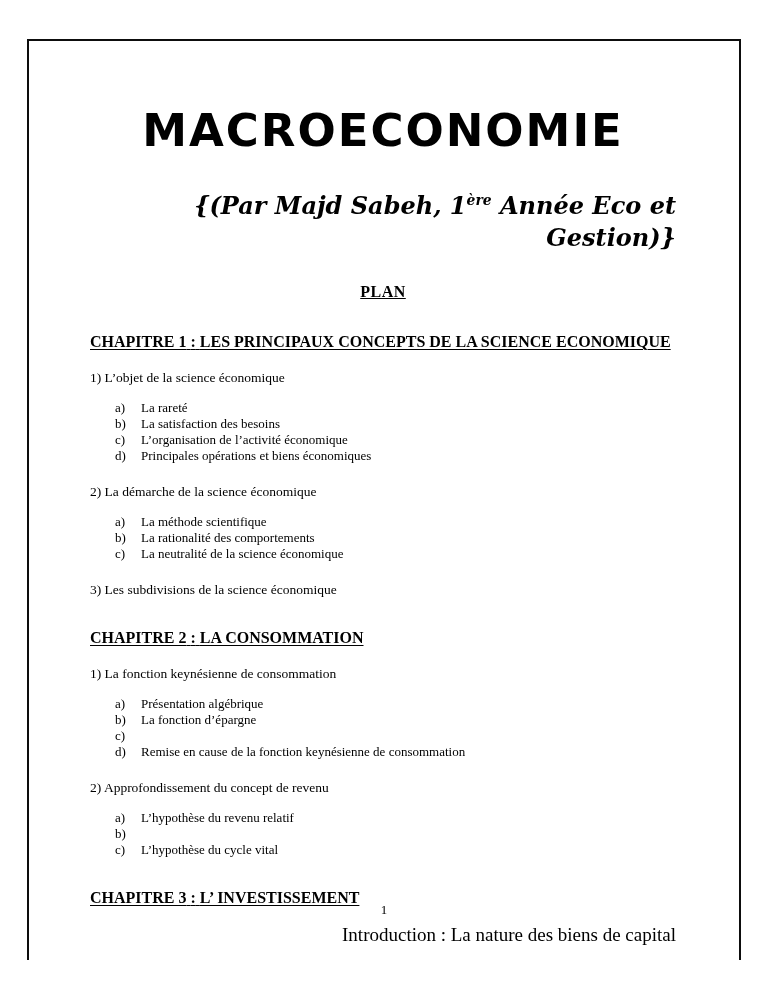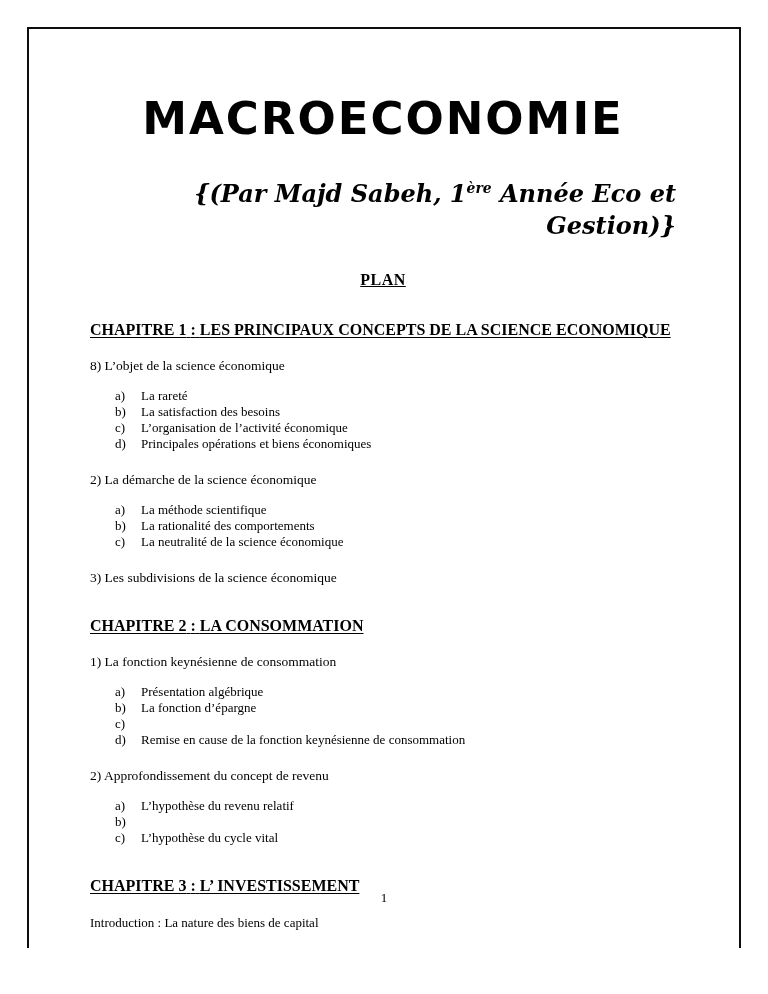--- a/index.html
+++ b/index.html
@@ -3,21 +3,21 @@
 <meta charset="utf-8">
 <style>
   * { margin: 0; padding: 0; box-sizing: border-box; }
   html, body { background: #ffffff; }
   body { font-family: "Liberation Serif", serif; color: #000; }
 
   .page {
     position: relative;
     width: 768px;
     height: 948px;
-    margin: 0 auto;
+    margin: 12px auto;
     background: #ffffff;
     overflow: hidden;
   }
 
   .page-frame {
     position: absolute;
     top: 27px;
     left: 27px;
     width: 714px;
     height: 938px;
@@ -71,23 +71,24 @@
     font-weight: bold;
   }
 
   .section-heading {
     font-size: 13.5px;
     line-height: 17px;
     margin-top: 19px;
   }
 
   .intro-line {
-    font-size: 13px;
+    font-size: 19px;
     line-height: 17px;
     margin-top: 20px;
+    text-align: right;
   }
 
   .sub-list {
     margin-top: 14px;
     padding-left: 25px;
   }
 
   .sub-item {
     display: flex;
     font-size: 13px;
@@ -113,21 +114,21 @@
   <div class="content">
 
     <h1 class="doc-title">MACROECONOMIE</h1>
 
     <p class="doc-subtitle"><span>{(Par Majd Sabeh, 1</span><sup>ère</sup><span> Année Eco et Gestion)}</span></p>
 
     <h2 class="plan-heading">PLAN</h2>
 
     <p class="chapter-heading"><span>CHAPITRE 1</span> <span>:</span> <span>LES PRINCIPAUX CONCEPTS DE LA SCIENCE ECONOMIQUE</span></p>
 
-    <p class="section-heading">8) L’objet de la science économique</p>
+    <p class="section-heading">1) L’objet de la science économique</p>
     <div class="sub-list">
       <div class="sub-item">
           <span class="letter">a)</span>
           <span>La rareté</span>
         </div>
       <div class="sub-item">
           <span class="letter">b)</span>
           <span>La satisfaction des besoins</span>
         </div>
       <div class="sub-item">

